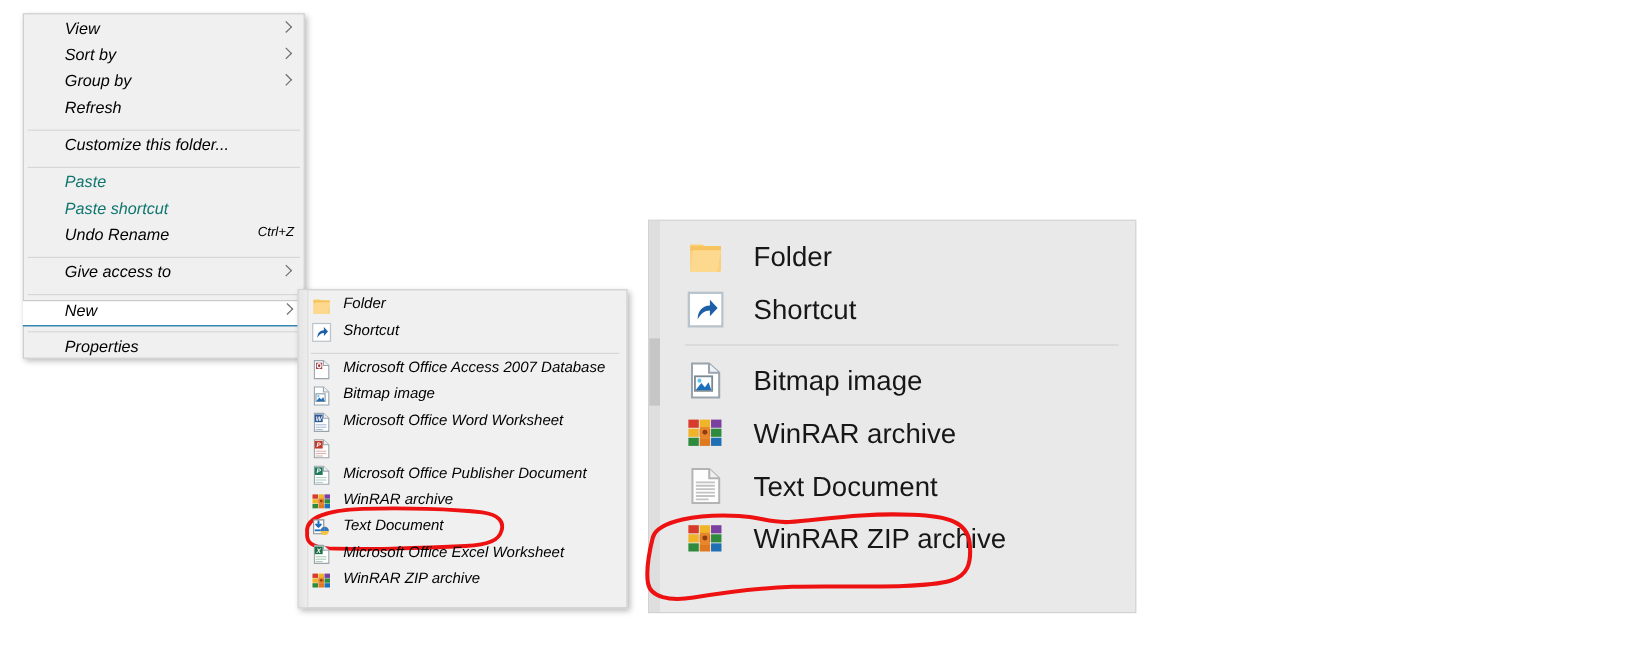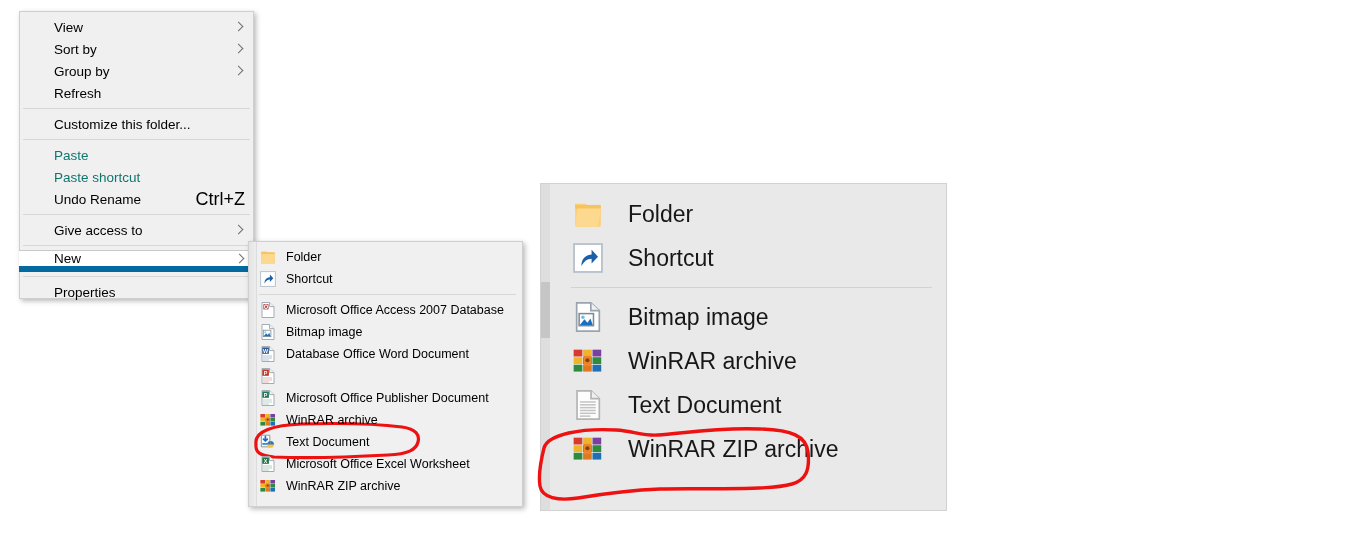--- a/index.html
+++ b/index.html
@@ -22,24 +22,24 @@
   .menu {
     position: absolute;
     background: #f0f0f0;
     border: 1px solid #cfcfcf;
     box-shadow: 2px 2px 5px rgba(0,0,0,0.28);
     box-sizing: border-box;
   }
   .menu-item {
     position: relative;
     display: flex;
-    align-items: center;
     box-sizing: border-box;
     white-space: nowrap;
     color: #000000;
+    font-style: italic;
   }
   .sep {
     height: 1px;
     background: #d7d7d7;
     margin: 3px 2px 3px 2px;
   }
 
   
   #ctx-menu {
     left: 19px;
@@ -51,32 +51,32 @@
   #ctx-menu .menu-item {
     height: 22px;
     padding-left: 34px;
     padding-right: 8px;
     font-size: 13.5px;
   }
   #ctx-menu .menu-item.disabled { color: #0f766e; }
   #ctx-menu .menu-item.highlight {
     background: #ffffff;
     border-top: 1px solid #c9c9c9;
-    border-bottom: 6px solid #0369a1;
+    border-bottom: 1px solid #0369a1;
     margin-left: -1px;
     margin-right: -1px;
     padding-left: 35px;
     width: calc(100% + 2px);
     gap: 40px;
   }
   #ctx-menu .label { flex: 1 1 auto; }
   #ctx-menu .accel {
     margin-left: auto;
     padding-left: 16px;
-    font-size: 18px;
+    font-size: 11px;
     color: #000;
   }
   .chevron {
     margin-left: auto;
     padding-left: 14px;
     width: 10px;
     height: 14px;
     flex: 0 0 auto;
     position: relative;
   }
@@ -290,21 +290,21 @@
               <path d="M10.5 1.5V5.6H15" fill="#eef2f5" stroke="#9aa4ad" stroke-width="0.9"></path>
               <rect x="3.3" y="2.4" width="6.6" height="6.4" fill="#2b5797"></rect>
               <text x="6.6" y="7.5" font-size="5.4" font-family="Liberation Sans, sans-serif" fill="#ffffff" text-anchor="middle" font-weight="bold">W</text>
               <g stroke="#9fb4cc" stroke-width="0.8">
                 <path d="M4 11h9"></path>
                 <path d="M4 13h9"></path>
                 <path d="M4 15h6"></path>
               </g>
             </svg>
           </span>
-          <span>Database Office Word Document</span>
+          <span>Microsoft Office Word Worksheet</span>
         </div>
         <div class="menu-item">
           <span class="icon-slot">
             <svg class="ic" viewBox="0 0 18 18" xmlns="http://www.w3.org/2000/svg">
               <path d="M3 1.5h7.5L15 5.6V16.5H3z" fill="#ffffff" stroke="#9aa4ad" stroke-width="0.9"></path>
               <path d="M10.5 1.5V5.6H15" fill="#eef2f5" stroke="#9aa4ad" stroke-width="0.9"></path>
               <rect x="3.3" y="2.4" width="6.6" height="6.4" fill="#c0392b"></rect>
               <text x="6.6" y="7.5" font-size="5.4" font-family="Liberation Sans, sans-serif" fill="#ffffff" text-anchor="middle" font-weight="bold">P</text>
               <g stroke="#d8a8a2" stroke-width="0.8">
                 <path d="M4 11h9"></path>

